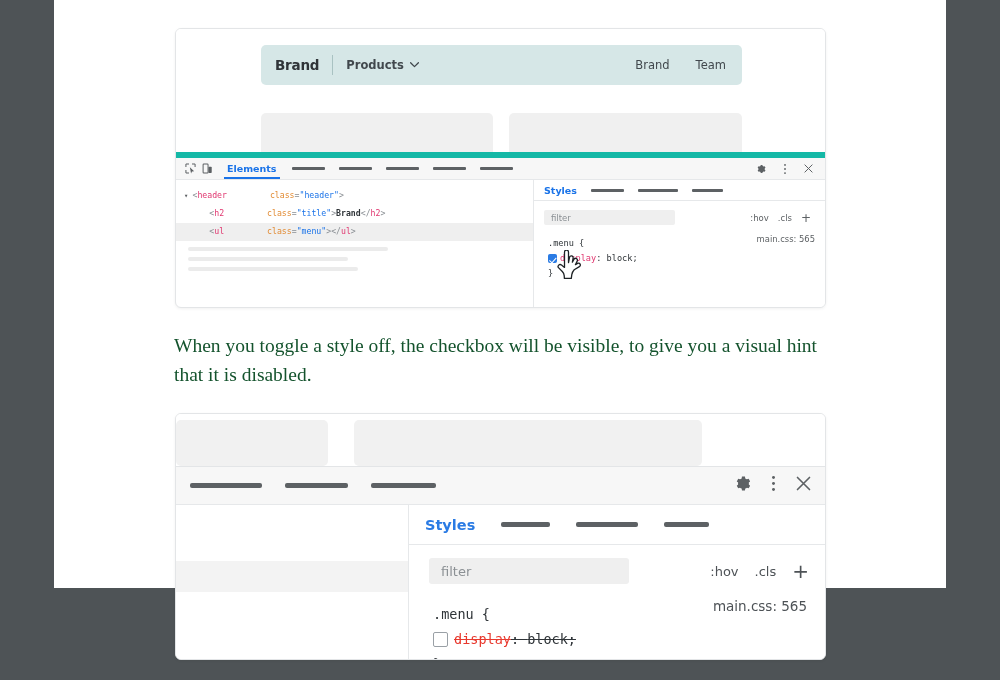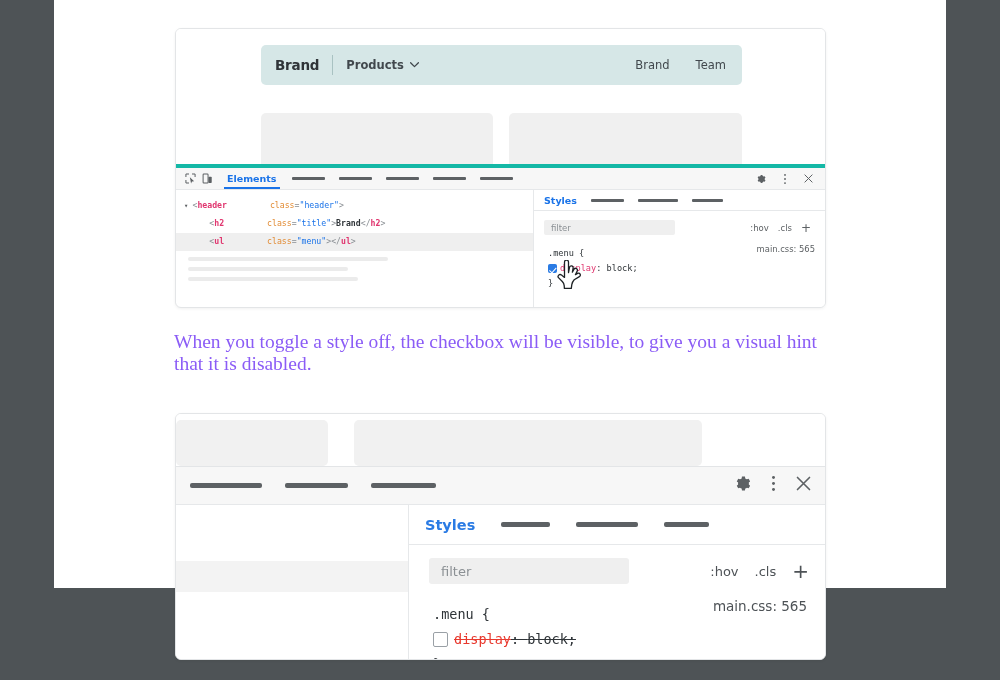--- a/index.html
+++ b/index.html
@@ -65,23 +65,23 @@
   }
   .hero-box {
     position: absolute; top: 84px;
     height: 68px; background: #f0f0f0; border-radius: 5px;
   }
   .hero-box.a { left: 85px; width: 232px; }
   .hero-box.b { left: 333px; width: 233px; }
 
   
   .devtools {
-    position: absolute; left: 0; right: 0; bottom: 4px;
+    position: absolute; left: 0; right: 0; bottom: 16px;
     background: #ffffff;
-    border-top: 4px solid #14b8a6;
+    border-top: 6px solid #14b8a6;
   }
   .dt-toolbar {
     display: flex; align-items: center;
     height: 22px;
     background: #f7f7f7;
     border-bottom: 1px solid #e6e8ea;
     padding: 0 6px;
   }
   .tb-icon { width: 17px; height: 17px; display:flex; align-items:center; justify-content:center; }
   .tab-elements {
@@ -108,21 +108,21 @@
   }
   .dom-line {
     font-family: "DejaVu Sans Mono", monospace;
     font-size: 8.2px;
     line-height: 17px;
     white-space: pre;
     padding-left: 8px;
     color: #8a8f94;
   }
   .dom-line.sel { background: #efefef; }
-  .tag   { color: #e0366f; font-weight: bold; }
+  .tag   { color: #e0366f; font-weight: normal; }
   .attr  { color: #e28b33; margin-left: 38px; }
   .val   { color: #1a73e8; }
   .txt   { color: #2f3438; font-weight: bold; }
   .tri { color:#5d6164; font-size: 7px; }
   .ghost-line {
     height: 4px; background: #ebebeb; border-radius: 2px;
     margin: 6px 0 0 12px;
   }
 
   .styles-pane { flex: 1; position: relative; background: #fff; }
@@ -180,21 +180,21 @@
     border: solid #fff; border-width: 0 1.5px 1.5px 0;
     transform: rotate(42deg);
   }
 
   .cursor-hand { position: absolute; pointer-events: none; }
 
   
   #caption {
     position: absolute; left: 120px; top: 331px; width: 652px;
     font-family: "Liberation Serif", "DejaVu Serif", serif;
-    font-size: 19.5px; line-height: 22px; color: #8b5cf6;
+    font-size: 19.5px; line-height: 29px; color: #14532d;
   }
 
   
   #figure-two { left: 121px; top: 413px; width: 651px; height: 247px; }
   .ph-row { position: relative; height: 52px; background:#fff; }
   .ph-box { position: absolute; top: 6px; height: 46px; background: #f1f1f1; border-radius: 5px; }
   .ph-box.a { left: 0px; width: 152px; }
   .ph-box.b { left: 178px; width: 348px; }
 
   .dt2-toolbar {

